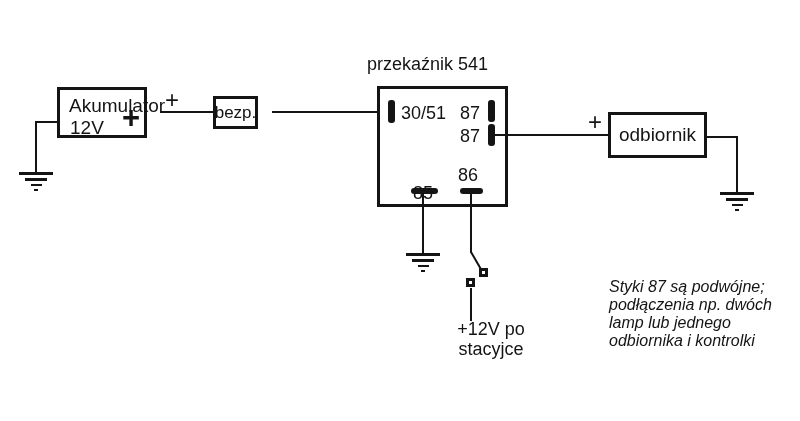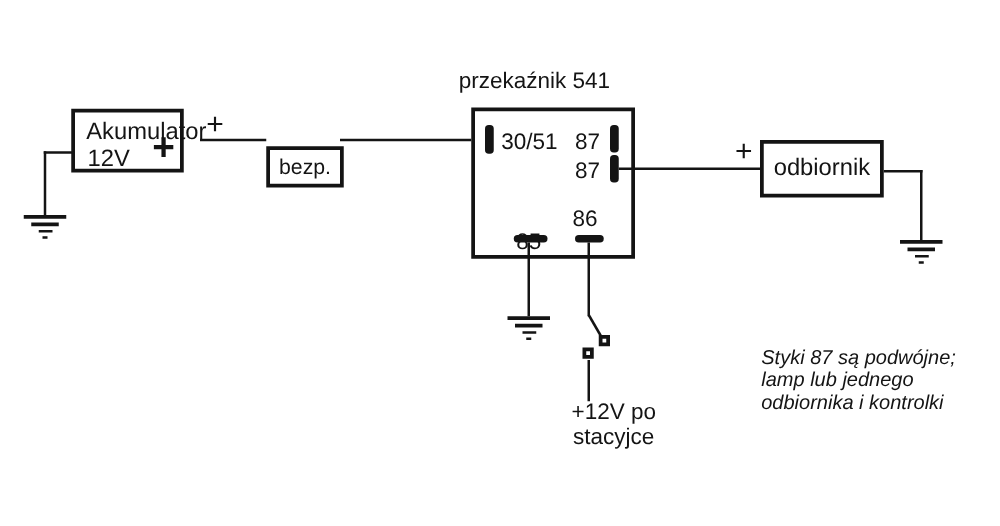--- a/index.html
+++ b/index.html
@@ -55,21 +55,21 @@
     <div class="g1"></div>
     <div class="g2"></div>
     <div class="g3"></div>
     <div class="g4"></div>
   </div>
 
   <div class="plus" style="left:165px;top:88px;">+</div>
 
   <div class="wire" style="left:160px;top:111px;width:53px;height:2px;"></div>
 
-  <div class="box" style="left:213px;top:96px;width:62px;height:33px;font-size:17px;margin-top:21px;">
+  <div class="box" style="left:213px;top:96px;width:45px;height:33px;font-size:17px;">
     <span>bezp.</span>
   </div>
 
   <div class="wire" style="left:272px;top:111px;width:119px;height:2px;"></div>
 
   <div id="relay-title">przekaźnik 541</div>
 
   <div class="box" style="left:377px;top:86px;width:131px;height:121px;"></div>
 
   <div class="vbar" style="left:388px;top:100px;height:23px;"></div>
@@ -123,17 +123,18 @@
   <div class="wire" style="left:736px;top:136px;width:2px;height:56px;"></div>
   <div class="ground" style="left:720px;top:192px;">
     <div class="g1"></div>
     <div class="g2"></div>
     <div class="g3"></div>
     <div class="g4"></div>
   </div>
 
   <div id="note">
     <div>Styki 87 są podwójne;</div>
+    <div>podłączenia np. dwóch</div>
     <div>lamp lub jednego</div>
     <div>odbiornika i kontrolki</div>
   </div>
 
 </div>
 
 </body></html>

